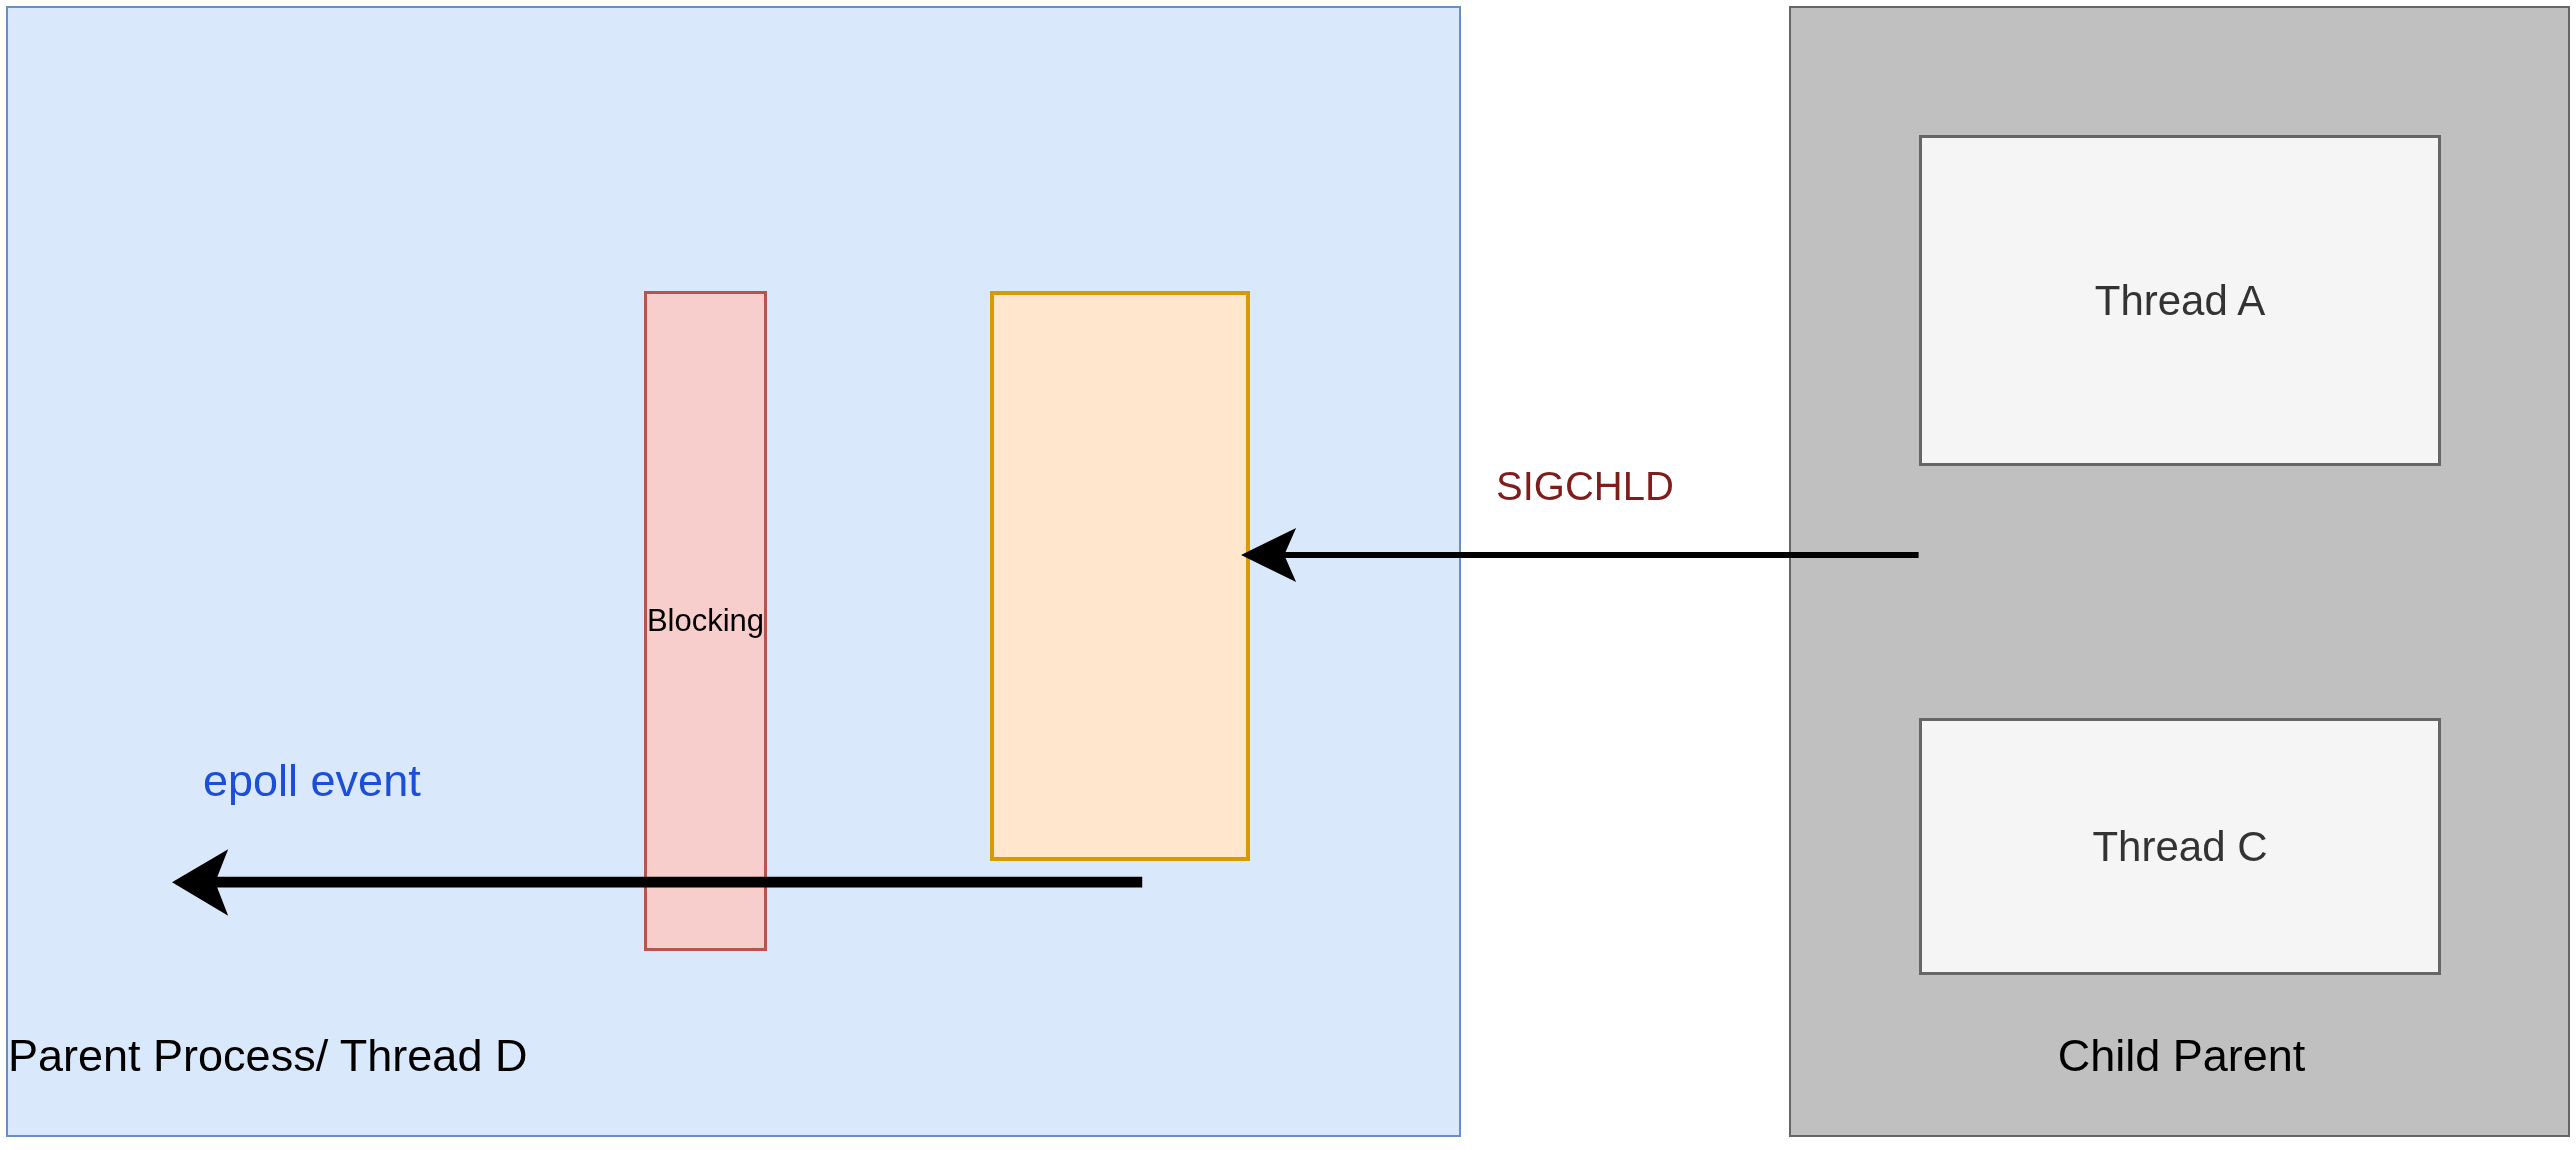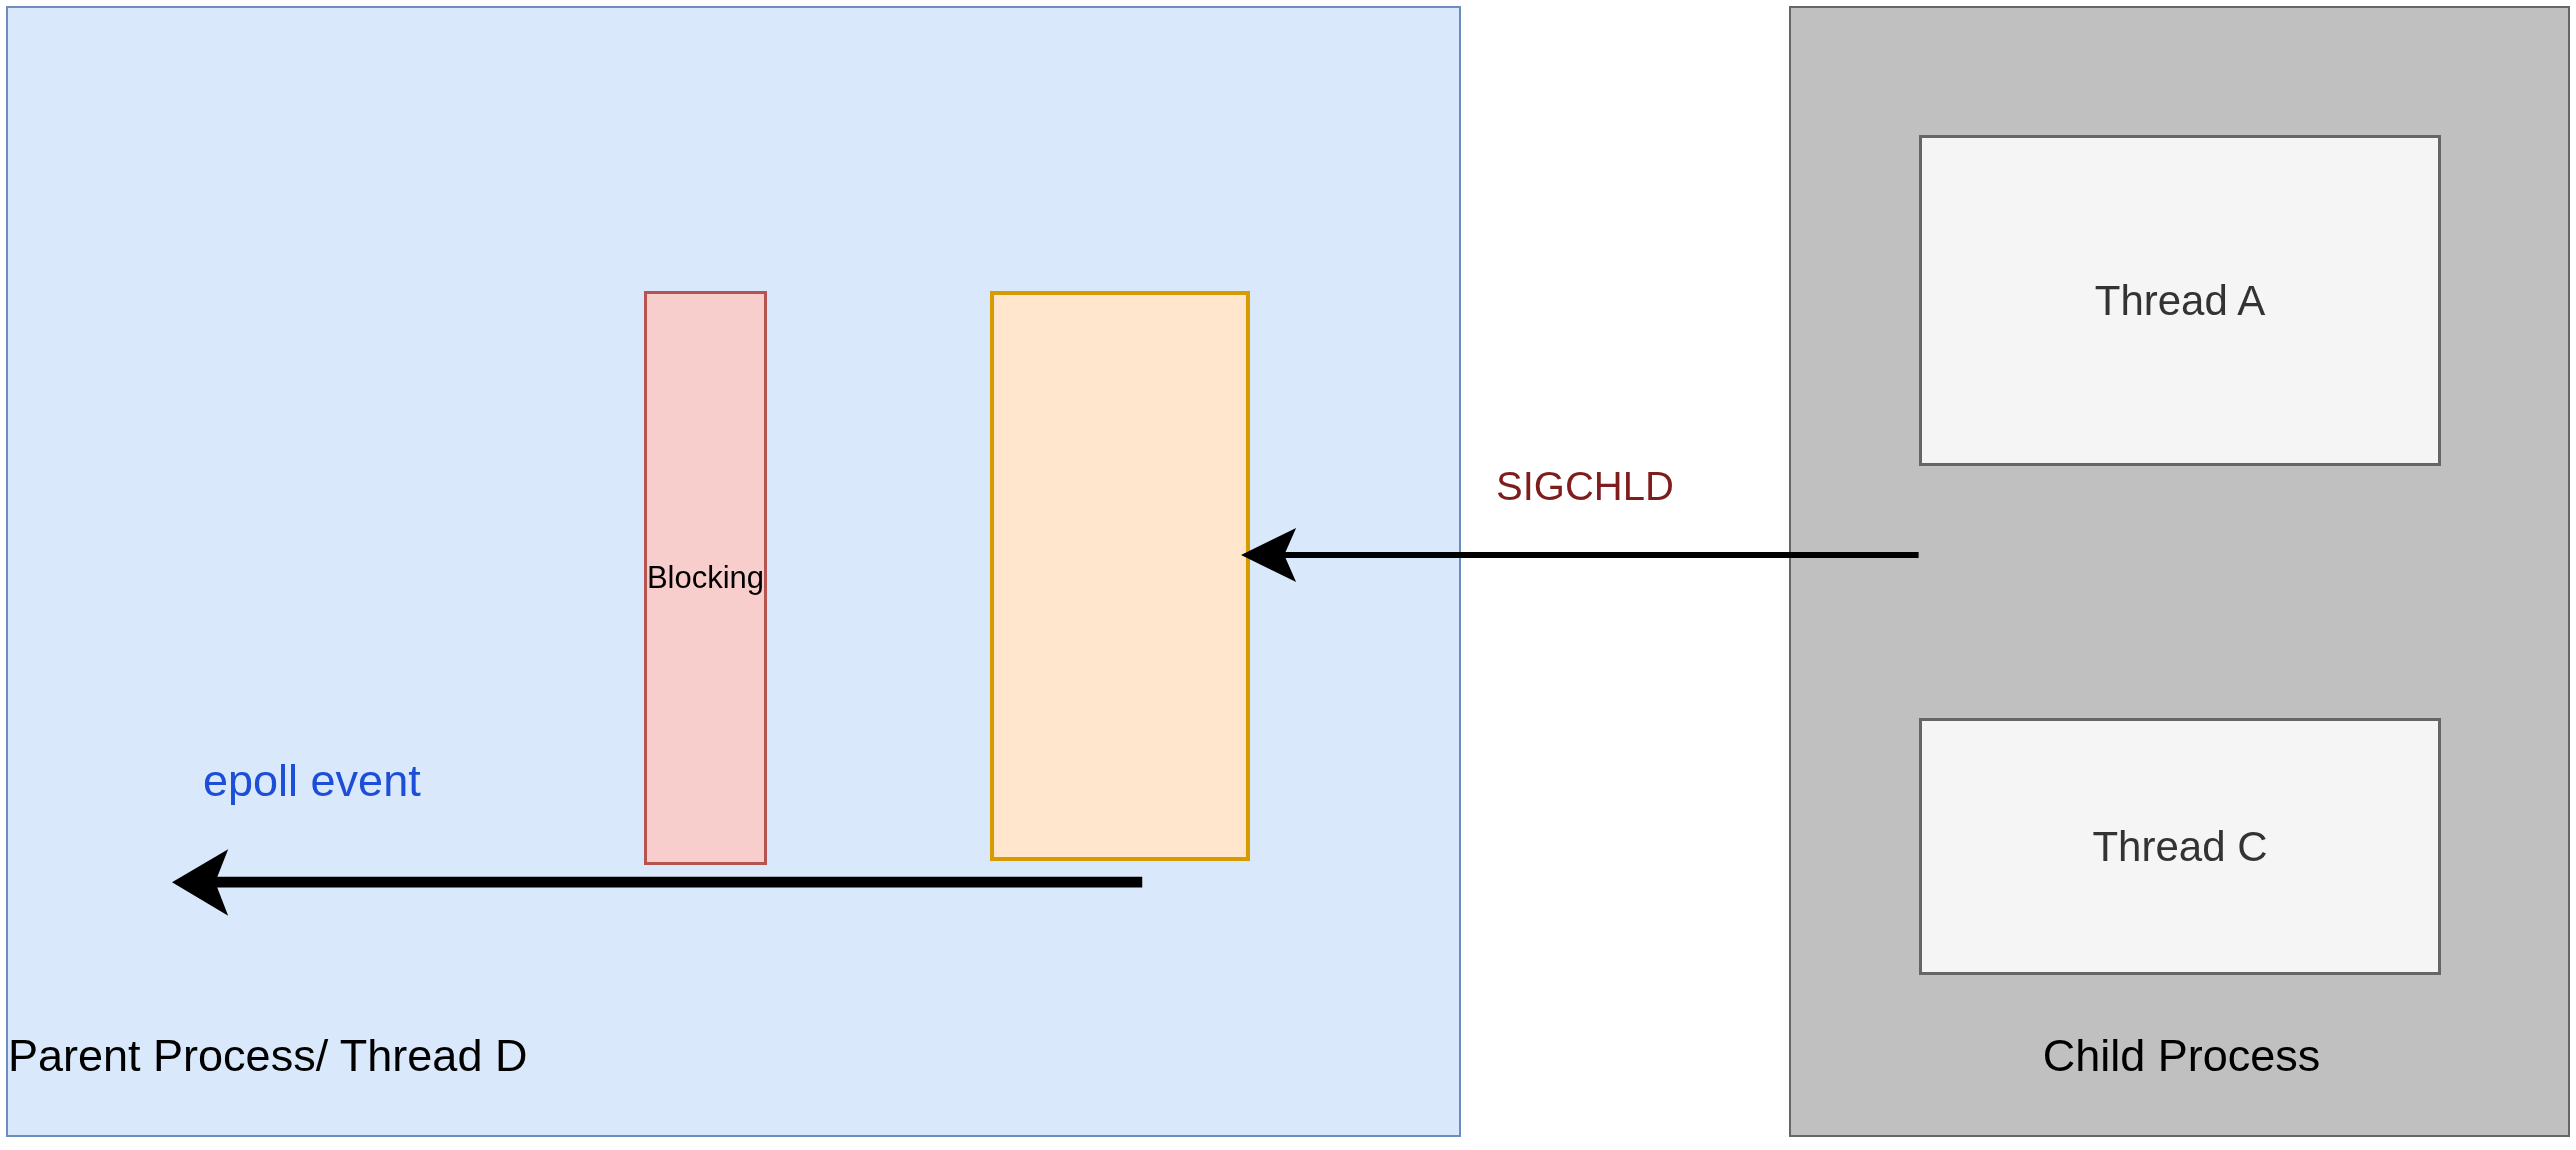--- a/index.html
+++ b/index.html
@@ -44,21 +44,21 @@
     line-height: 1;
     white-space: nowrap;
   }
 
   
   .blocking-box {
     position: absolute;
     left: 636px;
     top: 283px;
     width: 123px;
-    height: 574px;
+    height: 660px;
     background: #F8CECC;
     border: 3.2px solid #B85450;
     box-sizing: border-box;
   }
   .blocking-label {
     position: absolute;
     left: 0;
     top: 0;
     width: 100%;
     height: 100%;
@@ -164,21 +164,21 @@
     <div class="blocking-box">
       <span class="blocking-label">Blocking</span>
     </div>
 
     <div class="signal-box"></div>
 
     <div class="parent-label">Parent Process/ Thread D</div>
   </div>
 
   <div class="child-panel">
-    <div class="child-label">Child Process</div>
+    <div class="child-label">Child Parent</div>
 
   </div>
 
   <div class="thread-box" id="thread-a">
     <span class="thread-label">Thread A</span>
   </div>
   <div class="thread-box" id="thread-c">
     <span class="thread-label">Thread C</span>
   </div>
 

